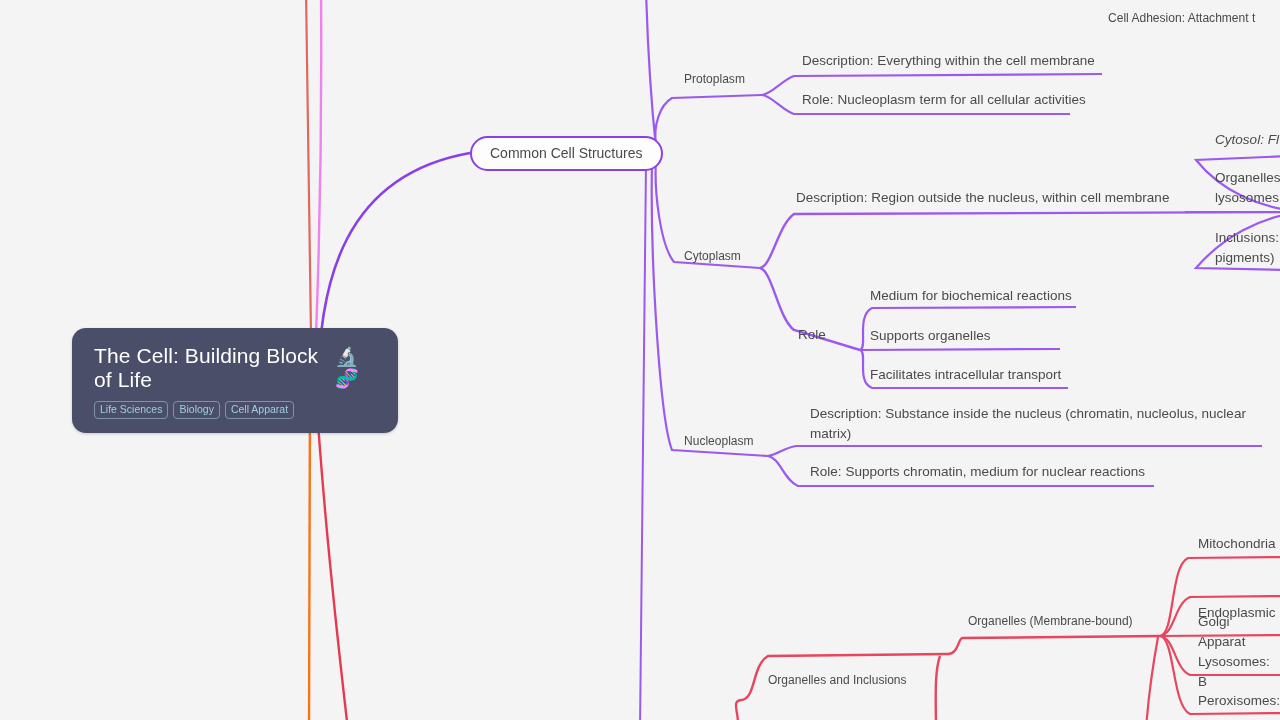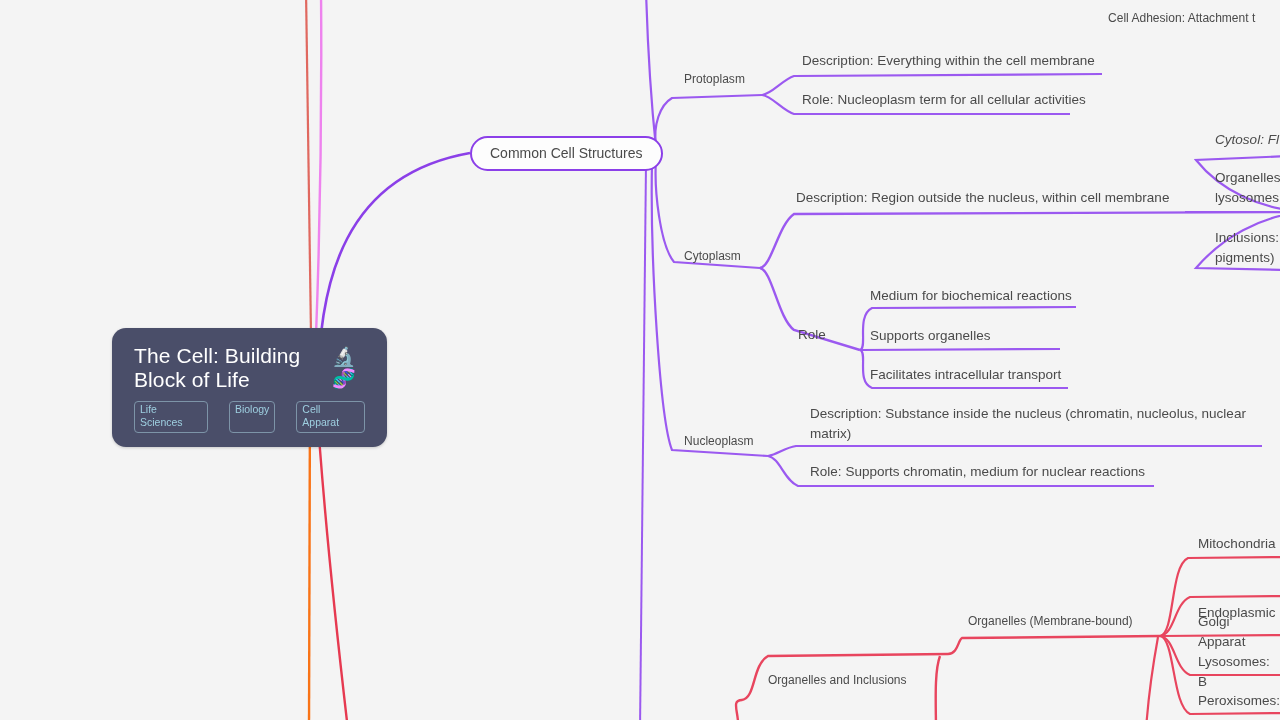--- a/index.html
+++ b/index.html
@@ -18,42 +18,41 @@
   }
   svg.links {
     position: absolute; left: 0; top: 0;
     width: 1280px; height: 720px;
     pointer-events: none;
   }
   
   .root-node {
     position: absolute;
     left: 72px; top: 328px;
-    width: 275px;
+    width: 326px;
     background: #4a4e69;
     border-radius: 14px;
     padding: 16px 22px 14px 22px;
     box-shadow: 0 1px 3px rgba(0,0,0,0.18);
-    margin-left: 40px;
   }
   .root-title {
     color: #ffffff;
     font-size: 21px;
     font-weight: 400;
     letter-spacing: 0.1px;
     line-height: 1.15;
     display: flex;
     align-items: center;
     gap: 6px;
   }
   .root-emoji { font-size: 19px; letter-spacing: 1px; }
   .root-tags {
     margin-top: 9px;
     display: flex;
-    gap: 21px;
+    gap: 5px;
   }
   .tag {
     font-size: 10.5px;
     color: #9ecfe0;
     border: 1px solid #7d94a8;
     border-radius: 4px;
     padding: 1px 5px 2px 5px;
     line-height: 1.25;
     background: transparent;
     font-family: "Liberation Sans", sans-serif;

